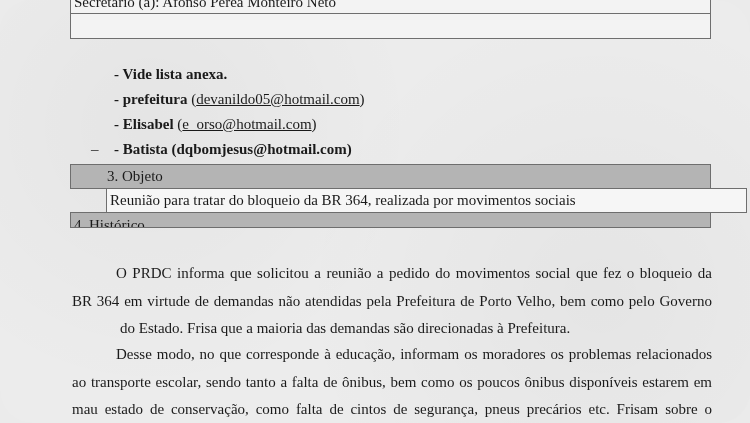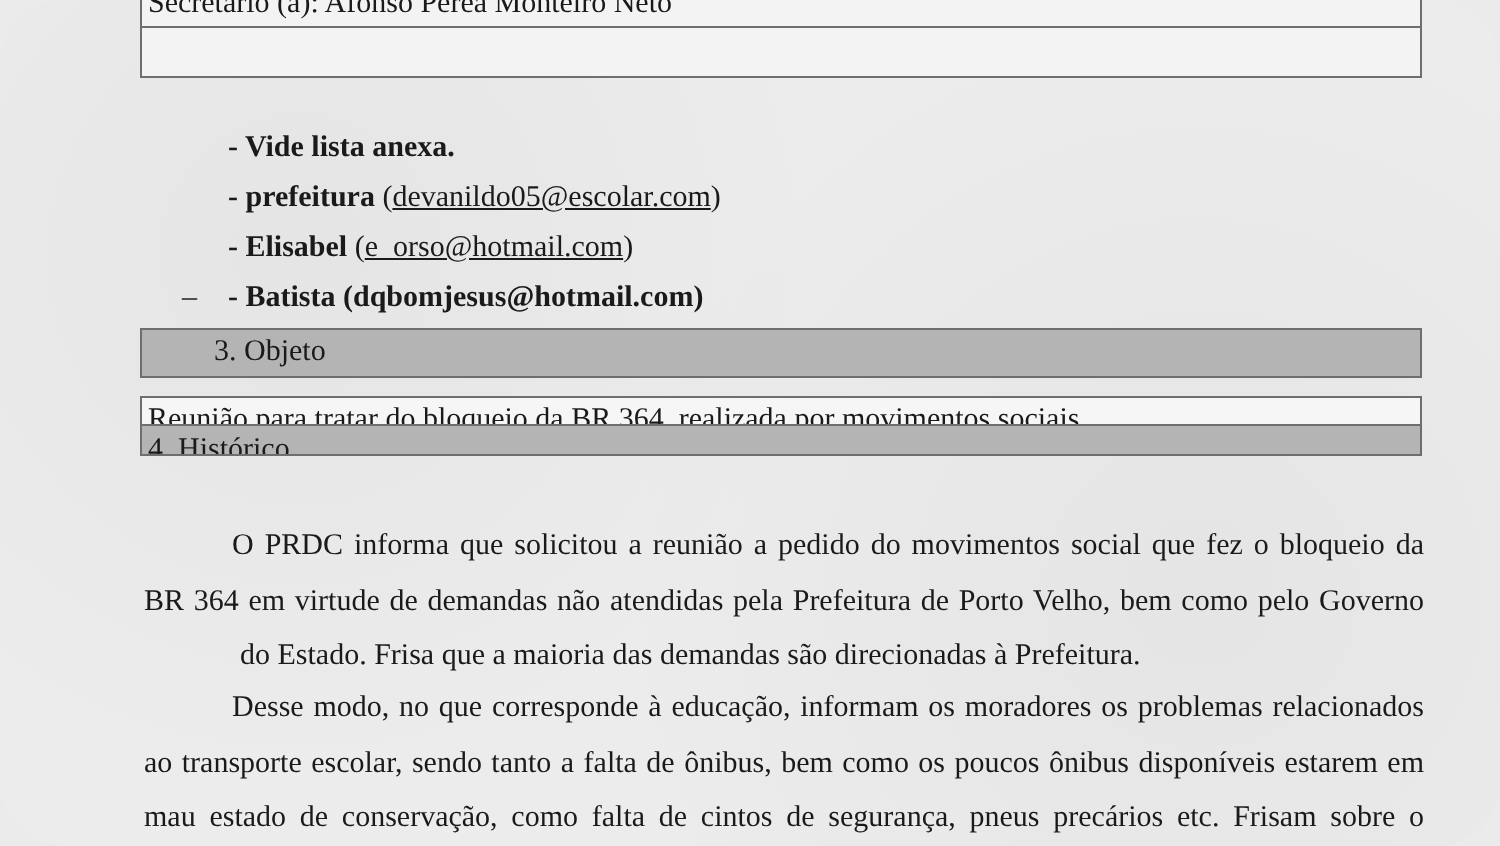--- a/index.html
+++ b/index.html
@@ -103,36 +103,36 @@
   <div class="row plain" style="top:13px;height:26px;">
     <span></span>
   </div>
 
 
   <div class="participants">
     <div class="participant" style="left:22px;top:0px;">
       <span>- </span><span>Vide lista anexa.</span>
     </div>
     <div class="participant" style="left:22px;top:25px;">
-      <span>- </span><span>prefeitura</span> <span style="font-weight:normal">(</span><span class="email">devanildo05@escolar.com</span><span style="font-weight:normal">)</span>
+      <span>- </span><span>prefeitura</span> <span style="font-weight:normal">(</span><span class="email">devanildo05@hotmail.com</span><span style="font-weight:normal">)</span>
     </div>
     <div class="participant" style="left:22px;top:50px;">
       <span>- </span><span>Elisabel</span> <span style="font-weight:normal">(</span><span class="email">e_orso@hotmail.com</span><span style="font-weight:normal">)</span>
     </div>
     <div class="participant" style="left:0px;top:75px;">
       <span class="bullet-dash">–</span>
       <span style="margin-left:22px">- </span><span>Batista</span> (<span class="email bold">dqbomjesus@hotmail.com</span>)
     </div>
   </div>
 
   <div class="row header" style="top:164px;height:25px;padding-left:36px;">
     <span>3. Objeto</span>
   </div>
 
-  <div class="row plain" style="top:198px;height:25px;background:#f6f6f6;">
+  <div class="row plain" style="top:188px;height:25px;background:#f6f6f6;margin-left:36px;">
     <span>Reunião para tratar do bloqueio da BR 364,  realizada por movimentos sociais</span>
   </div>
 
   <div class="row header" style="top:212px;height:16px;line-height:24px;">
     <span>4. Histórico</span>
   </div>
 
   <div class="body-text" style="top:260px;">
     <span class="body-line indent">O PRDC informa que solicitou a reunião a pedido do movimentos social que fez o bloqueio da</span>
     <span class="body-line">BR 364 em virtude de demandas não atendidas pela Prefeitura de Porto Velho, bem como pelo Governo</span>

